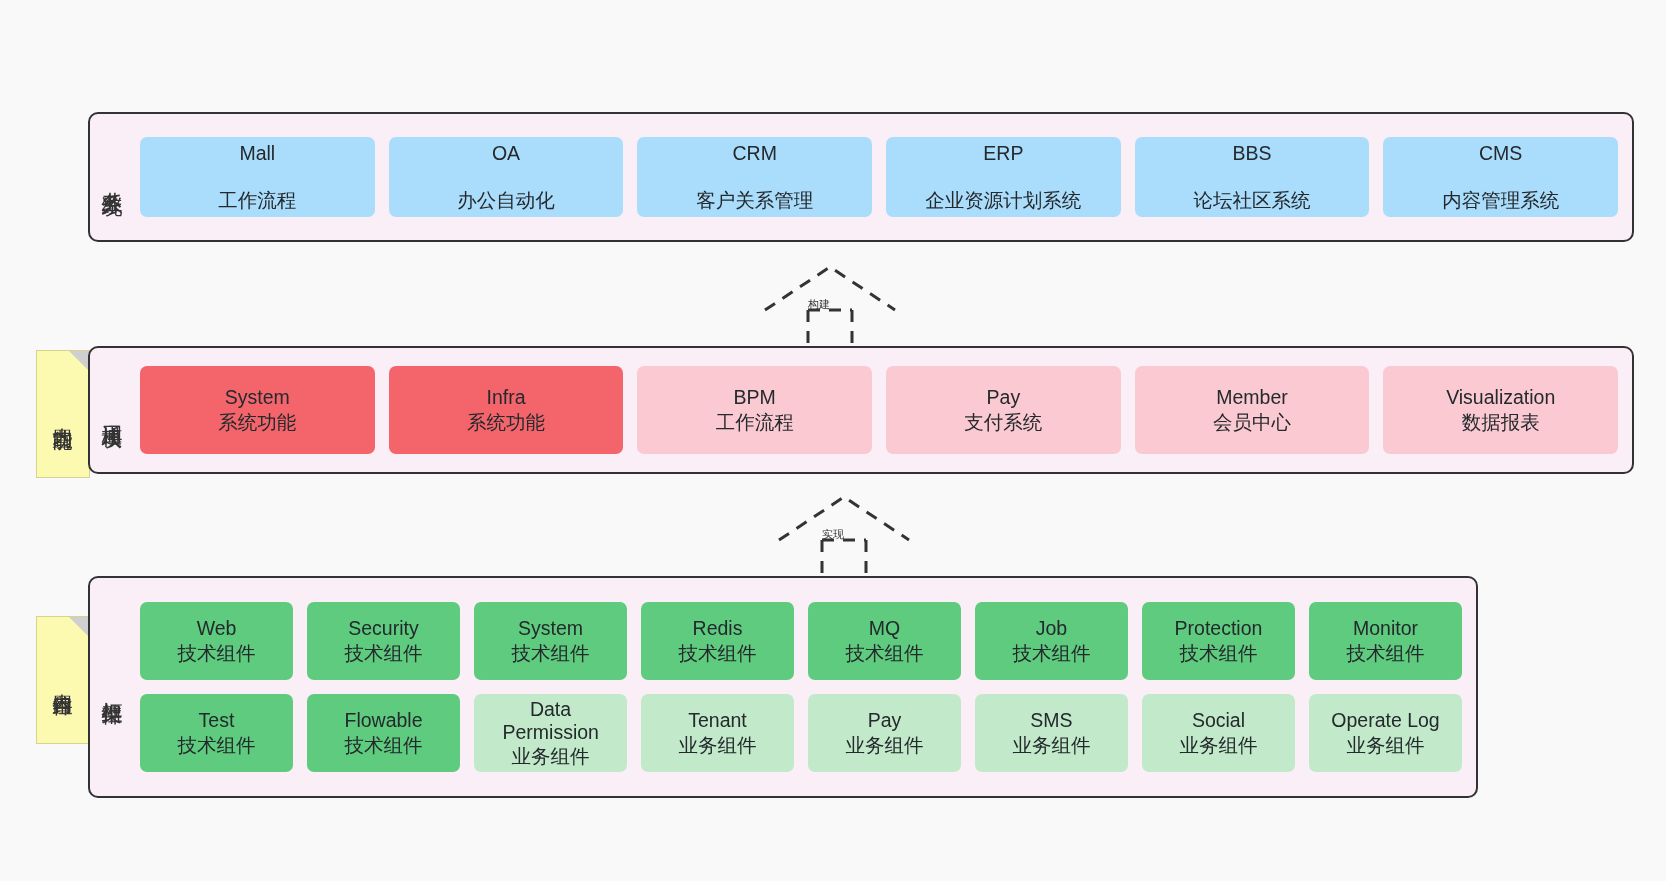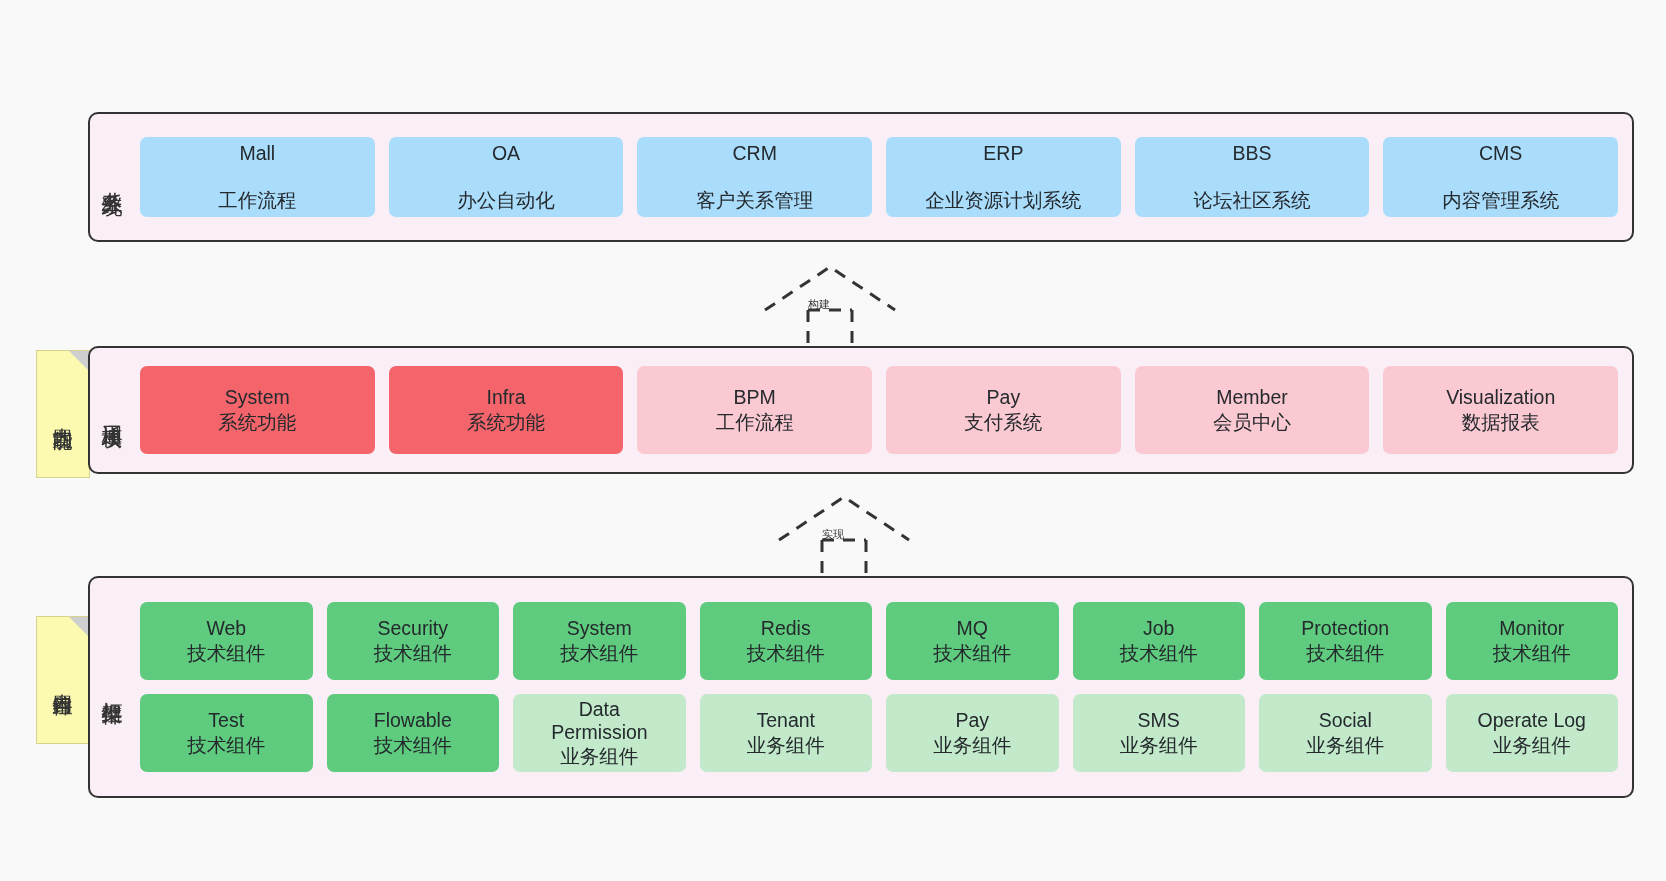--- a/index.html
+++ b/index.html
@@ -203,21 +203,21 @@
       <path d="M 48 48 L 92 48" fill="none" stroke="#333333" stroke-width="3" stroke-dasharray="12,9"></path>
     </svg>
     <div class="gen-label" style="left:48px;top:35px;">实现</div>
   </div>
 
   <div class="note" style="left:36px;top:616px;width:54px;height:128px;">
     <span class="fold"></span>
     <span>内置组件</span>
   </div>
 
-  <div class="layer" style="left:88px;top:576px;width:1546px;height:222px;">
+  <div class="layer" style="left:88px;top:576px;width:1390px;height:222px;">
     <div class="layer-title">框架组件</div>
     <div class="layer-body">
 
       <div class="row">
         <div class="card green">
           <span class="t1">Web</span>
           <span class="t2">技术组件</span>
         </div>
         <div class="card green">
           <span class="t1">Security</span>

